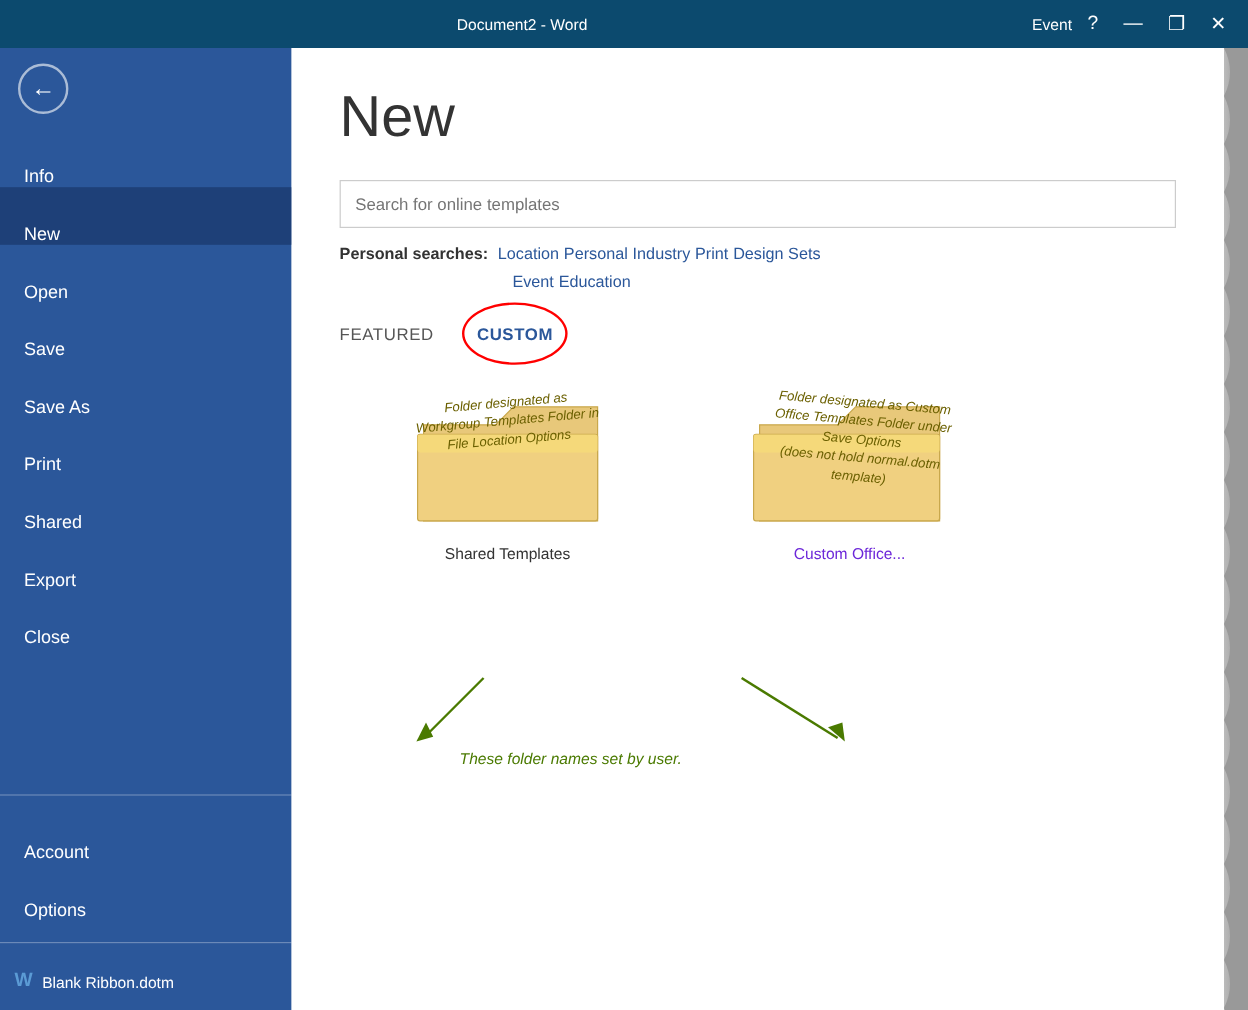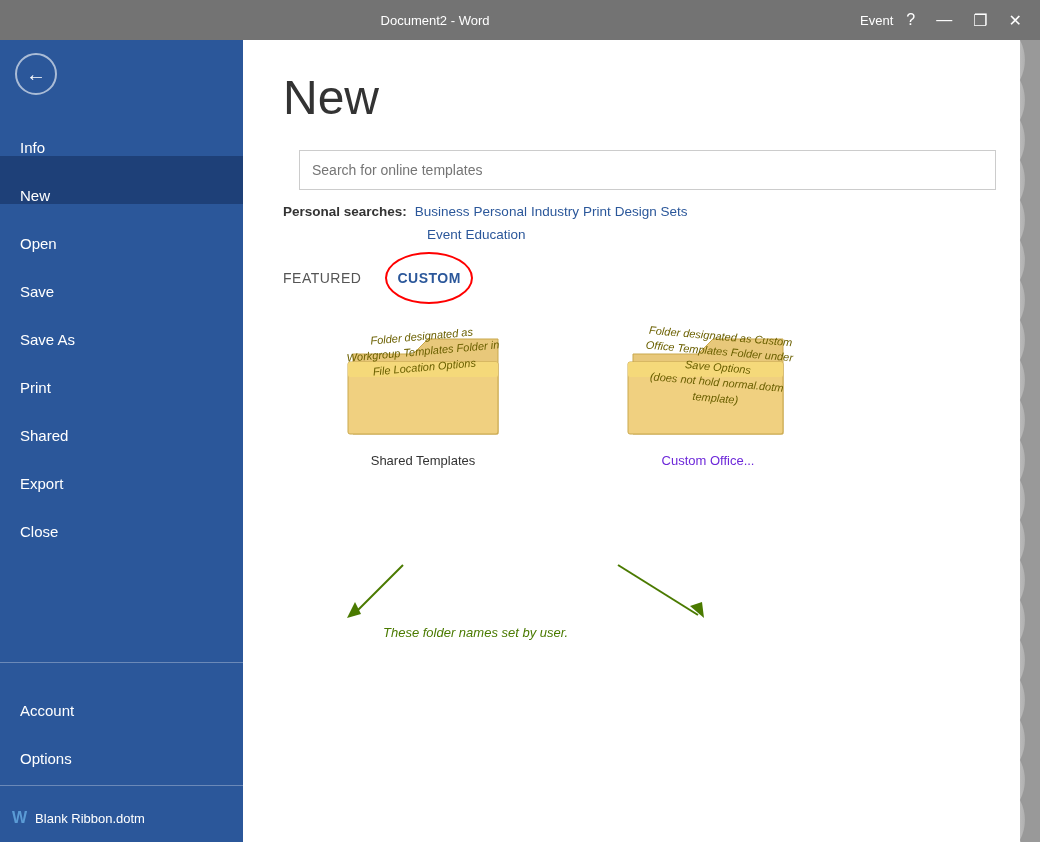--- a/index.html
+++ b/index.html
@@ -1,21 +1,21 @@
 <!DOCTYPE html>
 <html><head>
   <meta charset="utf-8">
   <style>
     * { margin: 0; padding: 0; box-sizing: border-box; }
     body { width: 1040px; height: 842px; overflow: hidden; font-family: 'Segoe UI', Arial, sans-serif; background: #fff; display: flex; flex-direction: column; }
 
     
     .title-bar {
       height: 40px;
-      background: #737373;
+      background: #0c4a6e;
       display: flex;
       align-items: center;
       justify-content: space-between;
       padding: 0 10px;
       color: white;
       flex-shrink: 0;
     }
     .title-bar-title {
       flex: 1;
       text-align: center;
@@ -134,21 +134,20 @@
     }
     .search-bar {
       width: 100%;
       max-width: 700px;
       height: 40px;
       border: 1px solid #ccc;
       padding: 0 12px;
       font-size: 14px;
       color: #555;
       outline: none;
-      margin-left: 16px;
     }
 
     .suggested-searches {
       margin-top: 14px;
       font-size: 13.5px;
       color: #333;
       display: flex;
       flex-wrap: wrap;
       gap: 4px;
       align-items: center;
@@ -279,21 +278,21 @@
     </div>
   </div>
 
   <div class="main-content">
     <h1 class="page-title">New</h1>
 
     <input class="search-bar" type="text" placeholder="Search for online templates" style="">
 
     <div class="suggested-searches">
         <span class="suggested-label">Personal searches:</span>
-        <a class="suggested-link">Business</a>
+        <a class="suggested-link">Location</a>
         <a class="suggested-link">Personal</a>
         <a class="suggested-link">Industry</a>
         <a class="suggested-link">Print</a>
         <a class="suggested-link">Design Sets</a>
         <div style="width: 100%; height: 0px;"></div>
         <span style="width: 140px; display: inline-block;"></span>
         <a class="suggested-link">Event</a>
         <a class="suggested-link">Education</a>
       </div>
 

